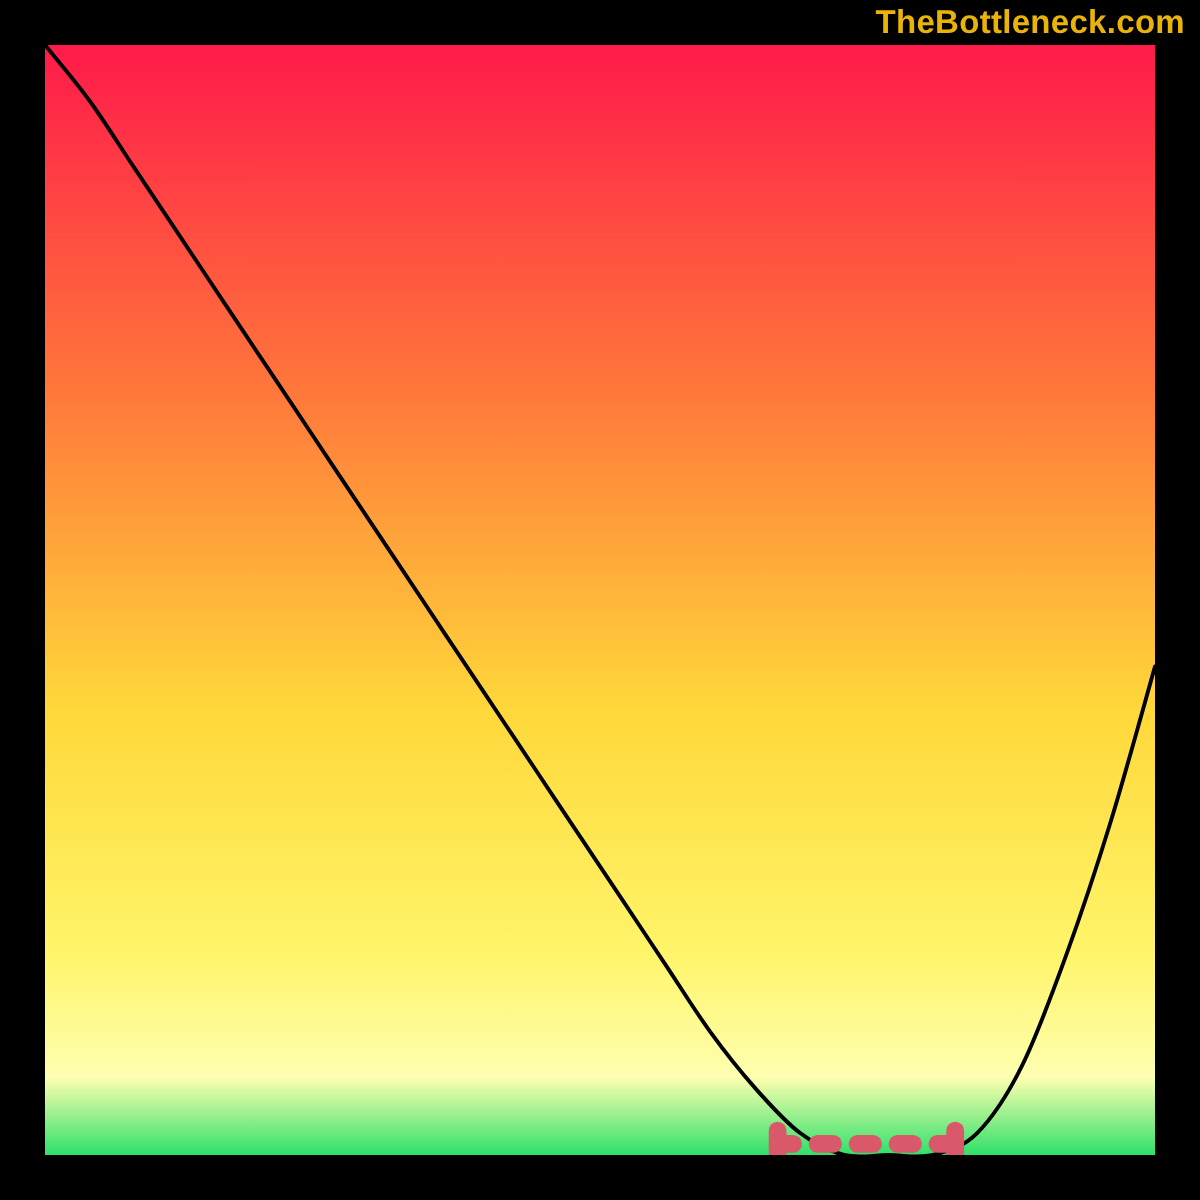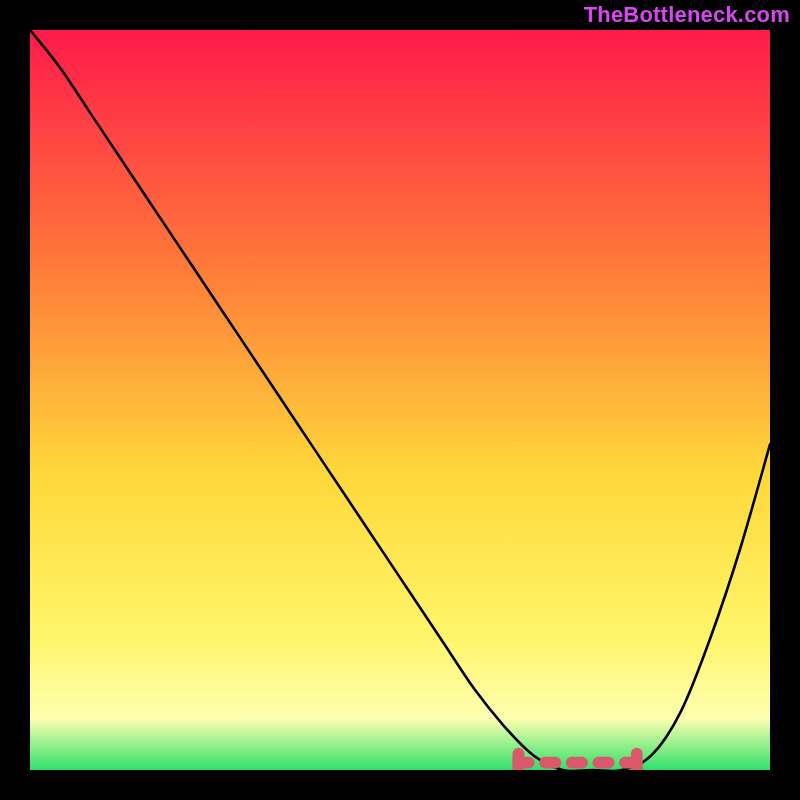--- a/index.html
+++ b/index.html
@@ -14,21 +14,21 @@
   .frame {
     position: relative;
     width: 800px;
     height: 800px;
     background: #000;
   }
   .watermark {
     position: absolute;
     top: 2px;
     right: 10px;
-    color: #d946ef;
+    color: #eab308;
     font-size: 22px;
     font-weight: bold;
     letter-spacing: 0.2px;
     z-index: 10;
     text-align: right;
   }
   svg.plot {
     position: absolute;
     top: 30px;
     left: 30px;

